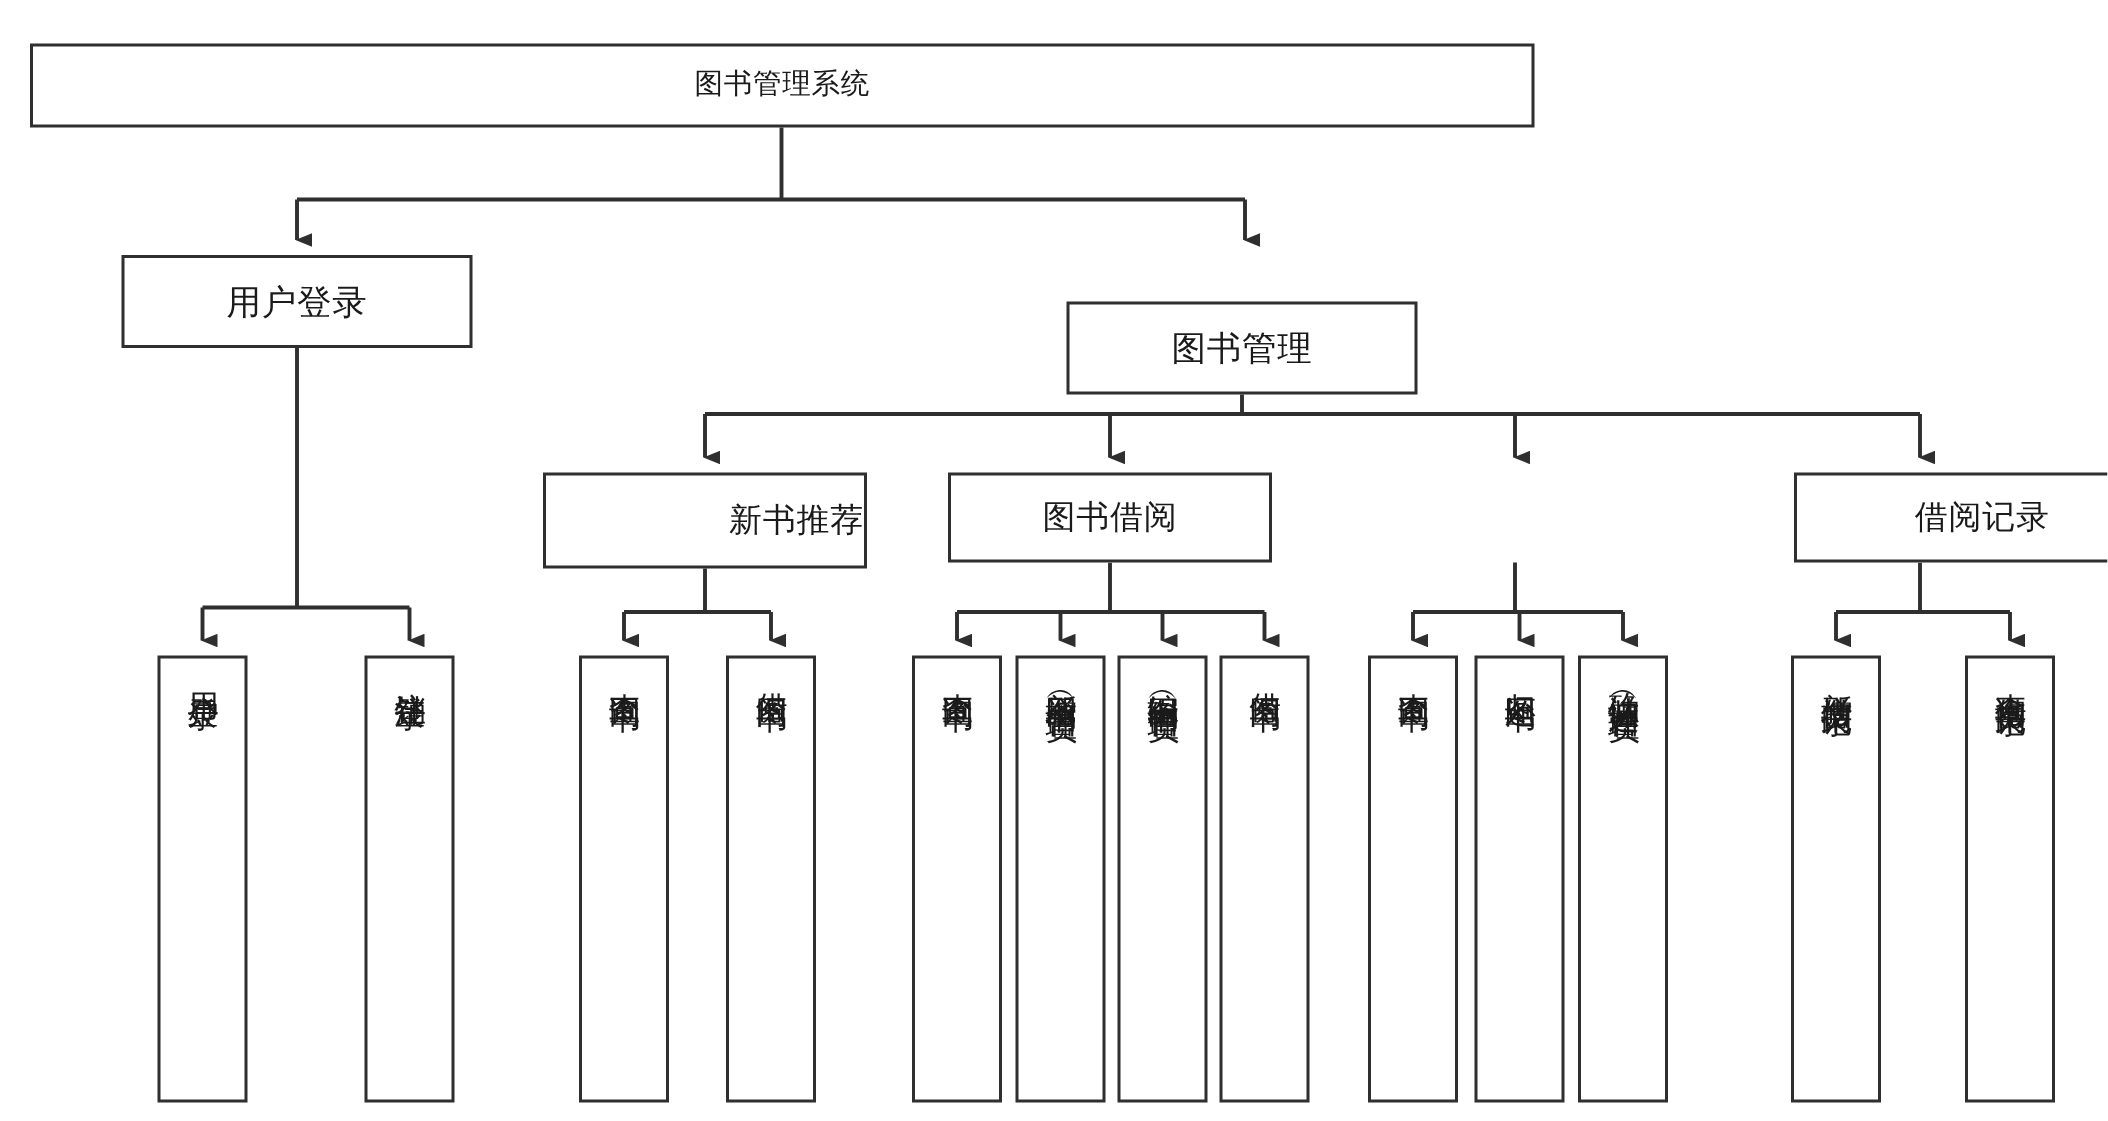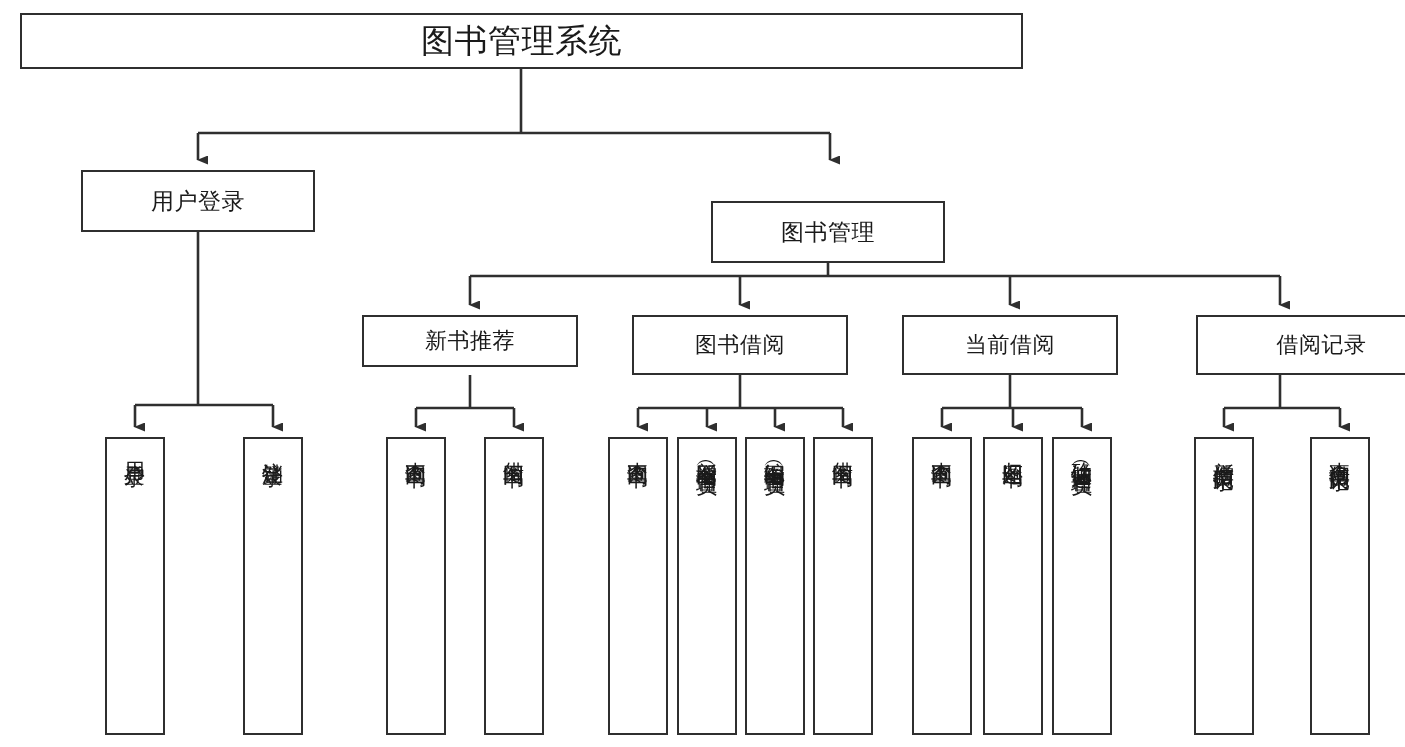--- a/index.html
+++ b/index.html
@@ -28,21 +28,22 @@
     position: absolute;
     box-sizing: border-box;
     background: #ffffff;
     border: 2px solid #2f2f2f;
     display: flex;
     align-items: center;
     justify-content: center;
     color: #1a1a1a;
   }
   .node.level0 {
-    font-size: 33px;
+    font-size: 19px;
+    margin-top: 16px;
   }
   .node.level1 {
     font-size: 23px;
   }
   .node.level2 {
     font-size: 22px;
   }
   .node.leaf {
     font-size: 21px;
     align-items: flex-start;
@@ -131,28 +132,25 @@
     <span class="node-label">图书管理系统</span>
   </div>
 
   <div class="node level1" style="left: 81px; top: 170px; width: 234px; height: 62px;">
     <span class="node-label">用户登录</span>
   </div>
   <div class="node level1" style="left: 711px; top: 170px; width: 234px; height: 62px; margin-top: 31px;">
     <span class="node-label">图书管理</span>
   </div>
 
-  <div class="node level2" style="left: 362px; top: 315px; width: 216px; height: 52px;">
+  <div class="node level2" style="left: 362px; top: 315px; width: 216px; height: 64px; justify-content: flex-end;">
     <span class="node-label">新书推荐</span>
   </div>
   <div class="node level2" style="left: 632px; top: 315px; width: 216px; height: 60px;">
     <span class="node-label">图书借阅</span>
-  </div>
-  <div class="node level2" style="left: 902px; top: 315px; width: 216px; height: 60px;">
-    <span class="node-label">当前借阅</span>
   </div>
   <div class="node level2" style="left: 1196px; top: 315px; width: 251px; height: 60px;">
     <span class="node-label">借阅记录</span>
   </div>
 
   <div class="node leaf" style="left: 105px; top: 437px; width: 60px; height: 298px;">
     <span class="node-label">用户登录</span>
   </div>
   <div class="node leaf" style="left: 243px; top: 437px; width: 60px; height: 298px;">
     <span class="node-label">注销登录</span>

